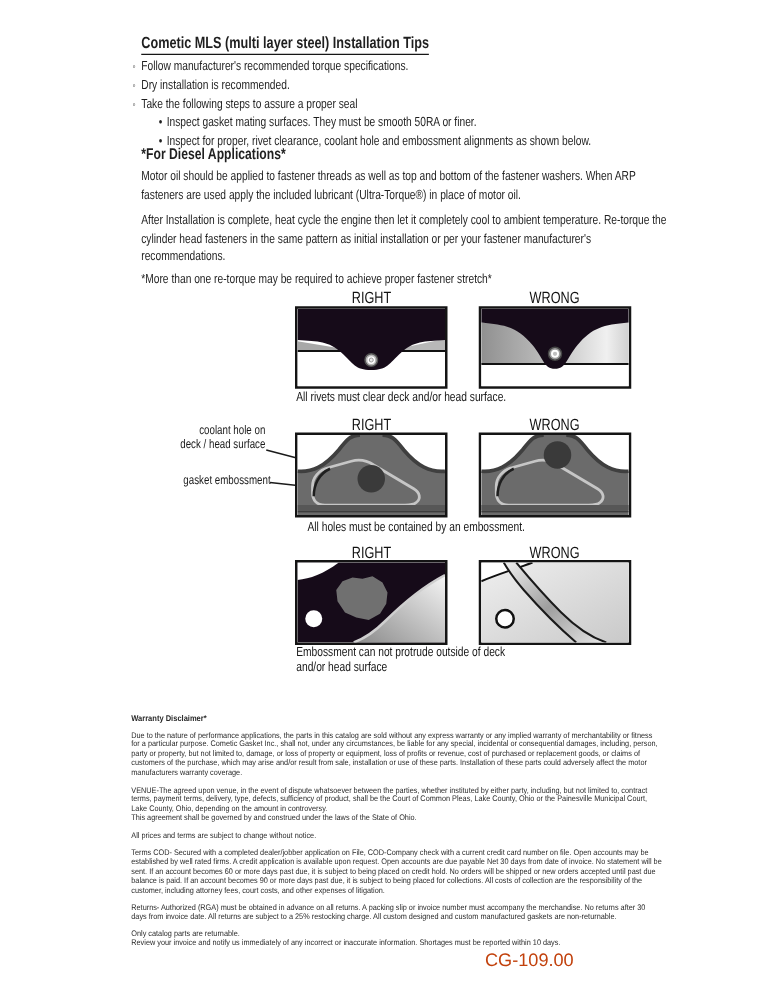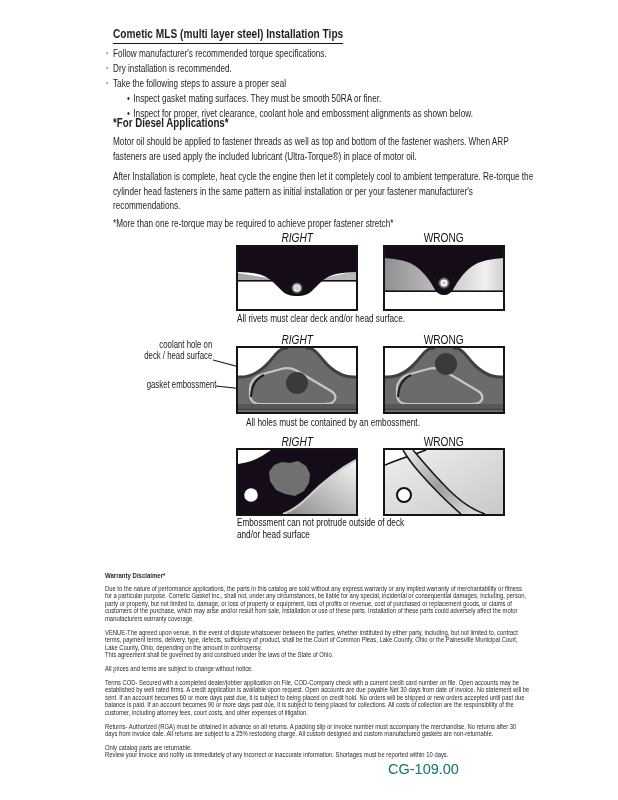--- a/index.html
+++ b/index.html
@@ -25,32 +25,32 @@
   .p1{top:134px;}
   .p2{top:169px;}
   .pnote{top:216px;}
 
   .dglabel{font-size:13px;text-align:center;width:122px;color:#111;}
   .dglabel span{display:inline-block;transform:scaleX(0.78);transform-origin:50% 50%;}
   .dbox{width:118px;height:62px;border:2px solid #141414;background:#fff;}
   .dbox svg{display:block;}
   .caption{font-size:10.5px;line-height:11.5px;color:#161616;}
 
-  .colL{left:236px;font-style:italic;} .colR{left:383px;}
+  .colL{left:236px;} .colR{left:383px;}
 
   .ann{font-size:10px;line-height:10.5px;text-align:right;color:#1a1a1a;}
   .ann1{right:406px;top:340px;}
   .ann2{right:402px;top:380px;}
 
   .legal{left:105px;top:572px;width:472px;transform:scaleX(0.9);transform-origin:0 0;
          font-size:6.5px;line-height:7.6px;color:#2a2a2a;}
   .legal .lh{font-weight:bold;margin-bottom:5px;font-size:6.7px;}
   .legal p{margin:0 0 6px 0;}
 
-  .pagenum{left:388px;top:761px;font-size:14.5px;color:#0f766e;}
+  .pagenum{left:388px;top:761px;font-size:14.5px;color:#c2410c;}
 </style>
 </head>
 <body>
 
 <div id="page">
 
   <div class="abs title nowrap cx">
     <span class="ul">Cometic MLS (multi layer steel) Installation Tips</span>
   </div>
 

